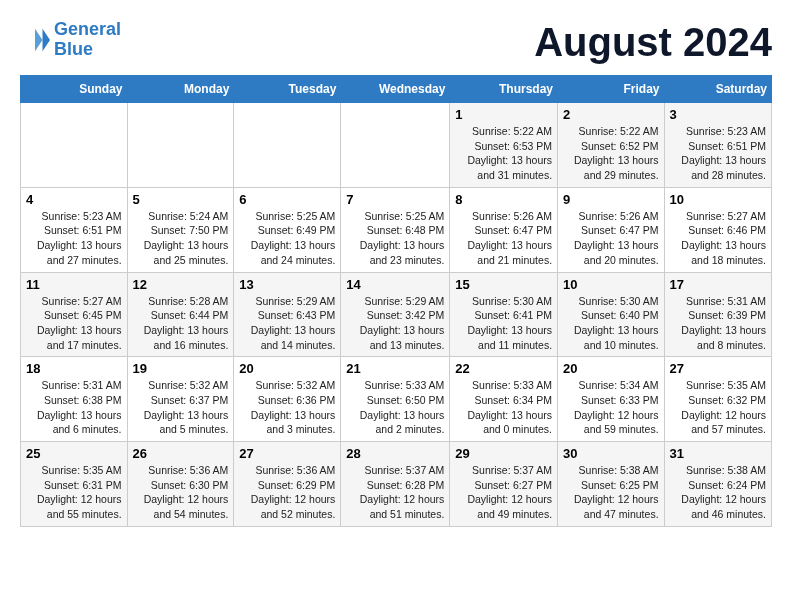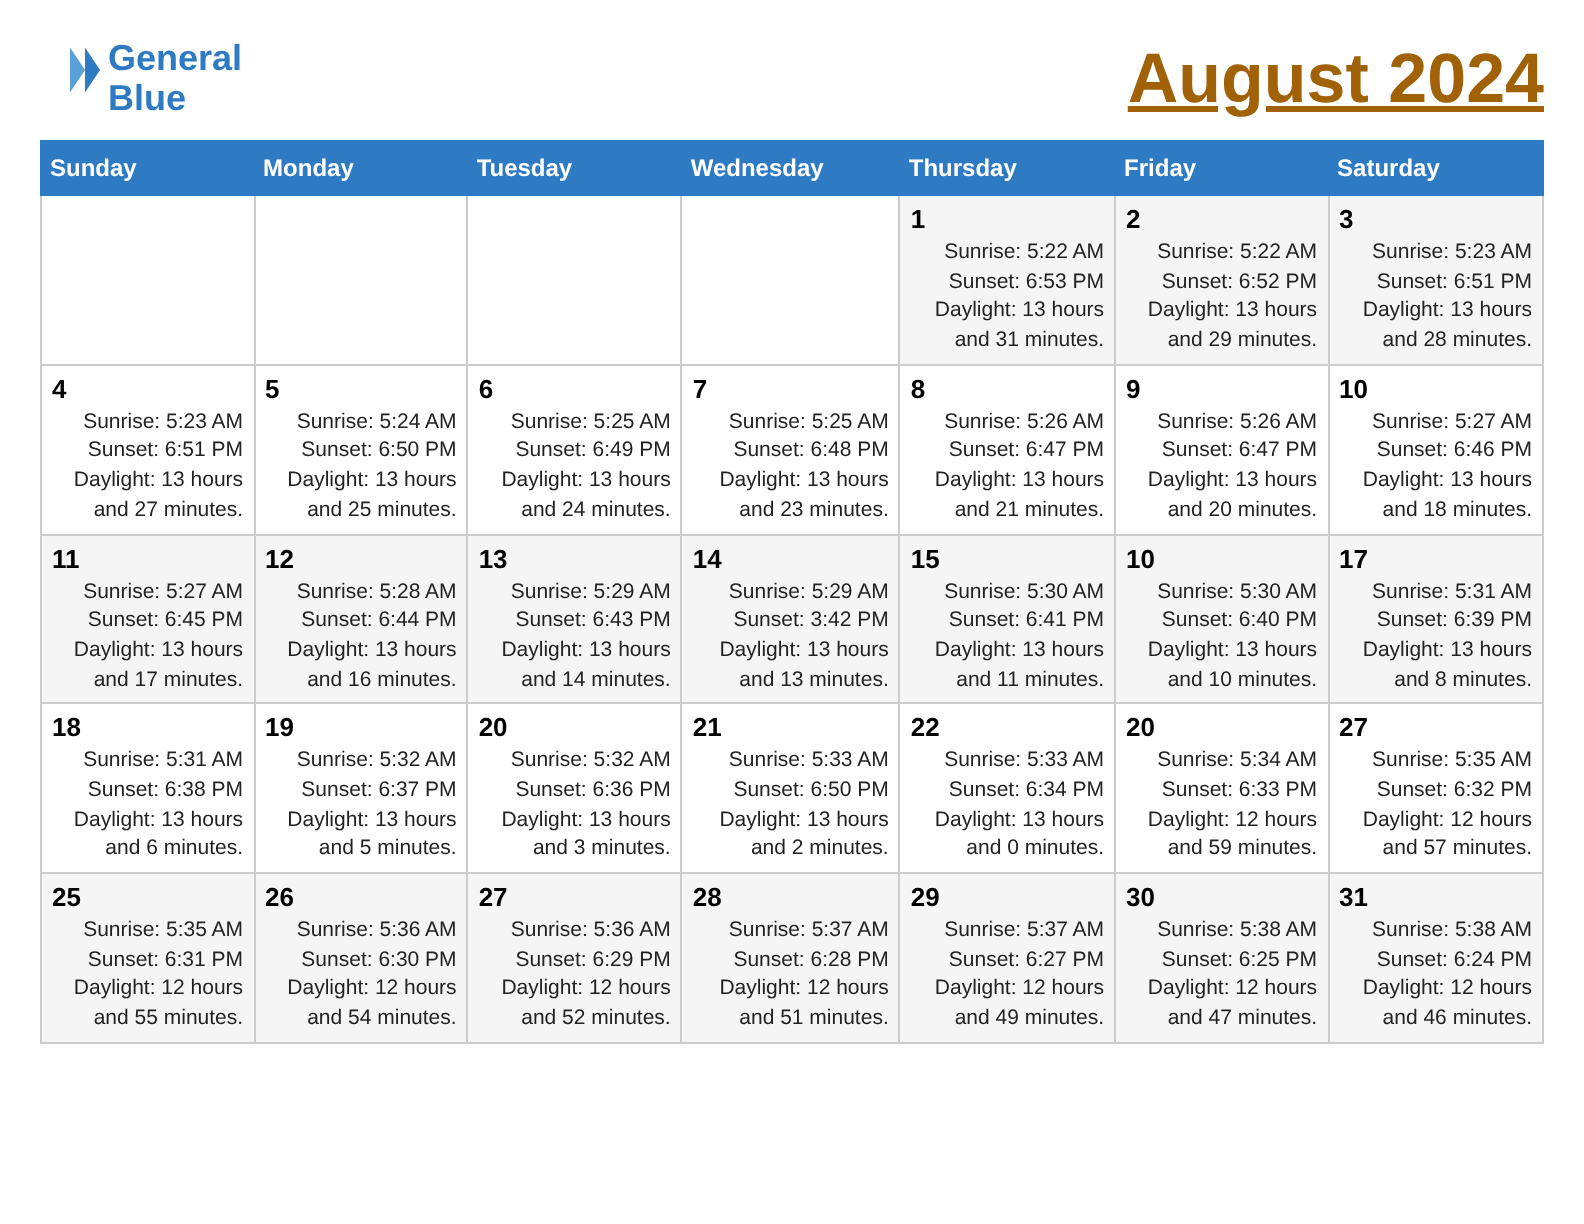--- a/index.html
+++ b/index.html
@@ -11,58 +11,58 @@
       padding: 20px;
     }
     .header {
       display: flex;
       justify-content: space-between;
       align-items: flex-start;
       margin-bottom: 10px;
     }
     .logo {
       display: flex;
+      align-items: center;
       gap: 4px;
     }
     .logo-text {
       font-size: 18px;
       font-weight: bold;
       color: #1a1a1a;
       line-height: 1.1;
     }
     .logo-text span { color: #2e7bc4; }
     .logo-icon {
       width: 30px;
       height: 30px;
     }
     .title-block {
       text-align: right;
     }
     .month-title {
-      font-size: 35px;
+      font-size: 40px;
       font-weight: bold;
-      color: #a16207;
-      text-decoration: underline;
+      color: #0f172a;
     }
     .location-title {
       font-size: 18px;
       color: #1a1a1a;
     }
     .calendar {
       width: 100%;
       border-collapse: collapse;
       font-size: 11px;
     }
     .calendar thead tr {
       background-color: #2e7bc4;
       color: #fff;
     }
     .calendar thead th {
       padding: 6px 4px;
-      text-align: left;
+      text-align: right;
       font-size: 12px;
       font-weight: bold;
       border: 1px solid #2e7bc4;
     }
     .calendar tbody tr {
       vertical-align: top;
     }
     .calendar tbody td {
       border: 1px solid #ccc;
       padding: 4px 5px;
@@ -149,21 +149,21 @@
         <td>
           <div class="day-number">4</div>
           <div class="day-info">Sunrise: 5:23 AM
 Sunset: 6:51 PM
 Daylight: 13 hours
 and 27 minutes.</div>
         </td>
         <td>
           <div class="day-number">5</div>
           <div class="day-info">Sunrise: 5:24 AM
-Sunset: 6:50 PM
+Sunset: 7:50 PM
 Daylight: 13 hours
 and 25 minutes.</div>
         </td>
         <td>
           <div class="day-number">6</div>
           <div class="day-info">Sunrise: 5:25 AM
 Sunset: 6:49 PM
 Daylight: 13 hours
 and 24 minutes.</div>
         </td>

